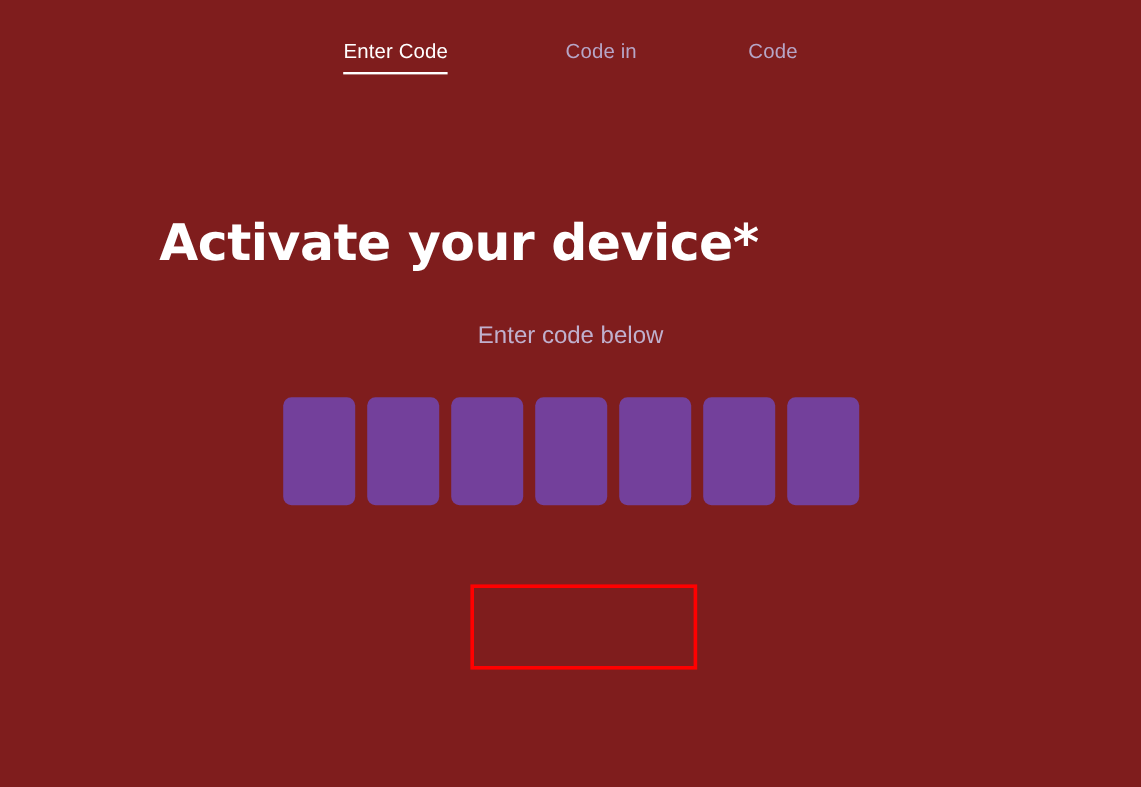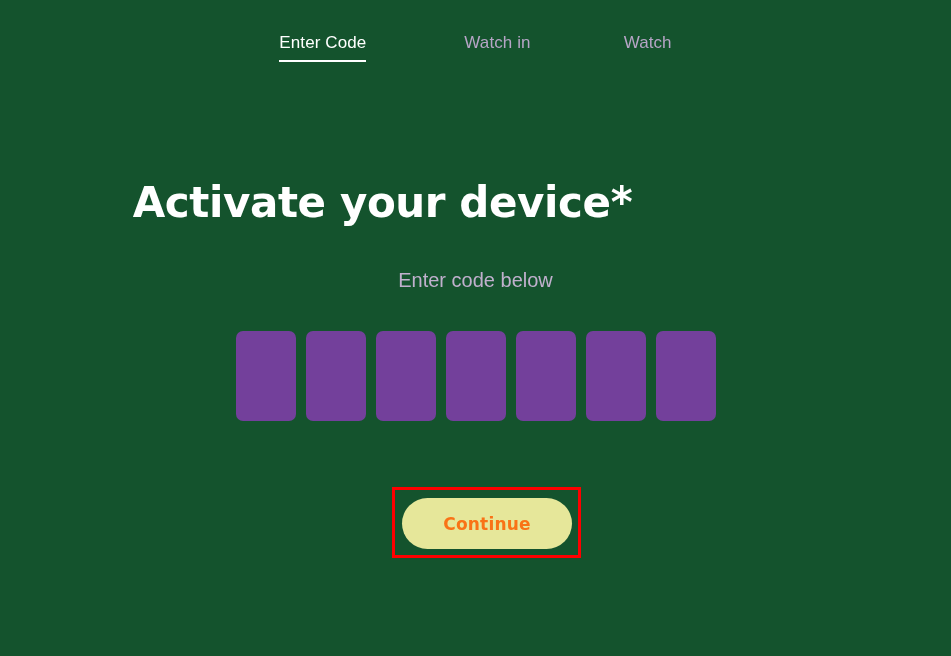--- a/index.html
+++ b/index.html
@@ -12,21 +12,21 @@
     overflow: hidden;
     background: #551683;
     font-family: "Liberation Sans", sans-serif;
     -webkit-font-smoothing: antialiased;
   }
 
   .page {
     position: relative;
     width: 951px;
     height: 656px;
-    background: #14532d;
+    background: #7f1d1d;
     box-sizing: border-box;
   }
 
   
   .nav {
     position: absolute;
     top: 32px;
     left: 0;
     width: 951px;
     display: flex;
@@ -169,36 +169,35 @@
     text-align: center;
   }
 </style>
 </head>
 <body>
 
 <div class="page">
 
   <nav class="nav">
     <button class="nav-item nav-enter-code active">Enter Code</button>
-    <button class="nav-item nav-sign-in">Watch in</button>
-    <button class="nav-item nav-watch">Watch</button>
+    <button class="nav-item nav-sign-in">Code in</button>
+    <button class="nav-item nav-watch">Code</button>
   </nav>
 
   <div class="hero">
     <h1 class="page-title"><span>Activate your device</span><span class="asterisk">*</span></h1>
     <p class="subtitle">Enter code below</p>
   </div>
 
   <div class="code-row">
     <input class="code-box" maxlength="1" value="" style="">
     <input class="code-box" maxlength="1" value="" style="">
     <input class="code-box" maxlength="1" value="" style="">
     <input class="code-box" maxlength="1" value="" style="">
     <input class="code-box" maxlength="1" value="" style="">
     <input class="code-box" maxlength="1" value="" style="">
     <input class="code-box" maxlength="1" value="" style="">
   </div>
 
   <div class="cta-highlight"></div>
-  <button class="continue-button">Continue</button>
 
 
 </div>
 
 </body></html>

